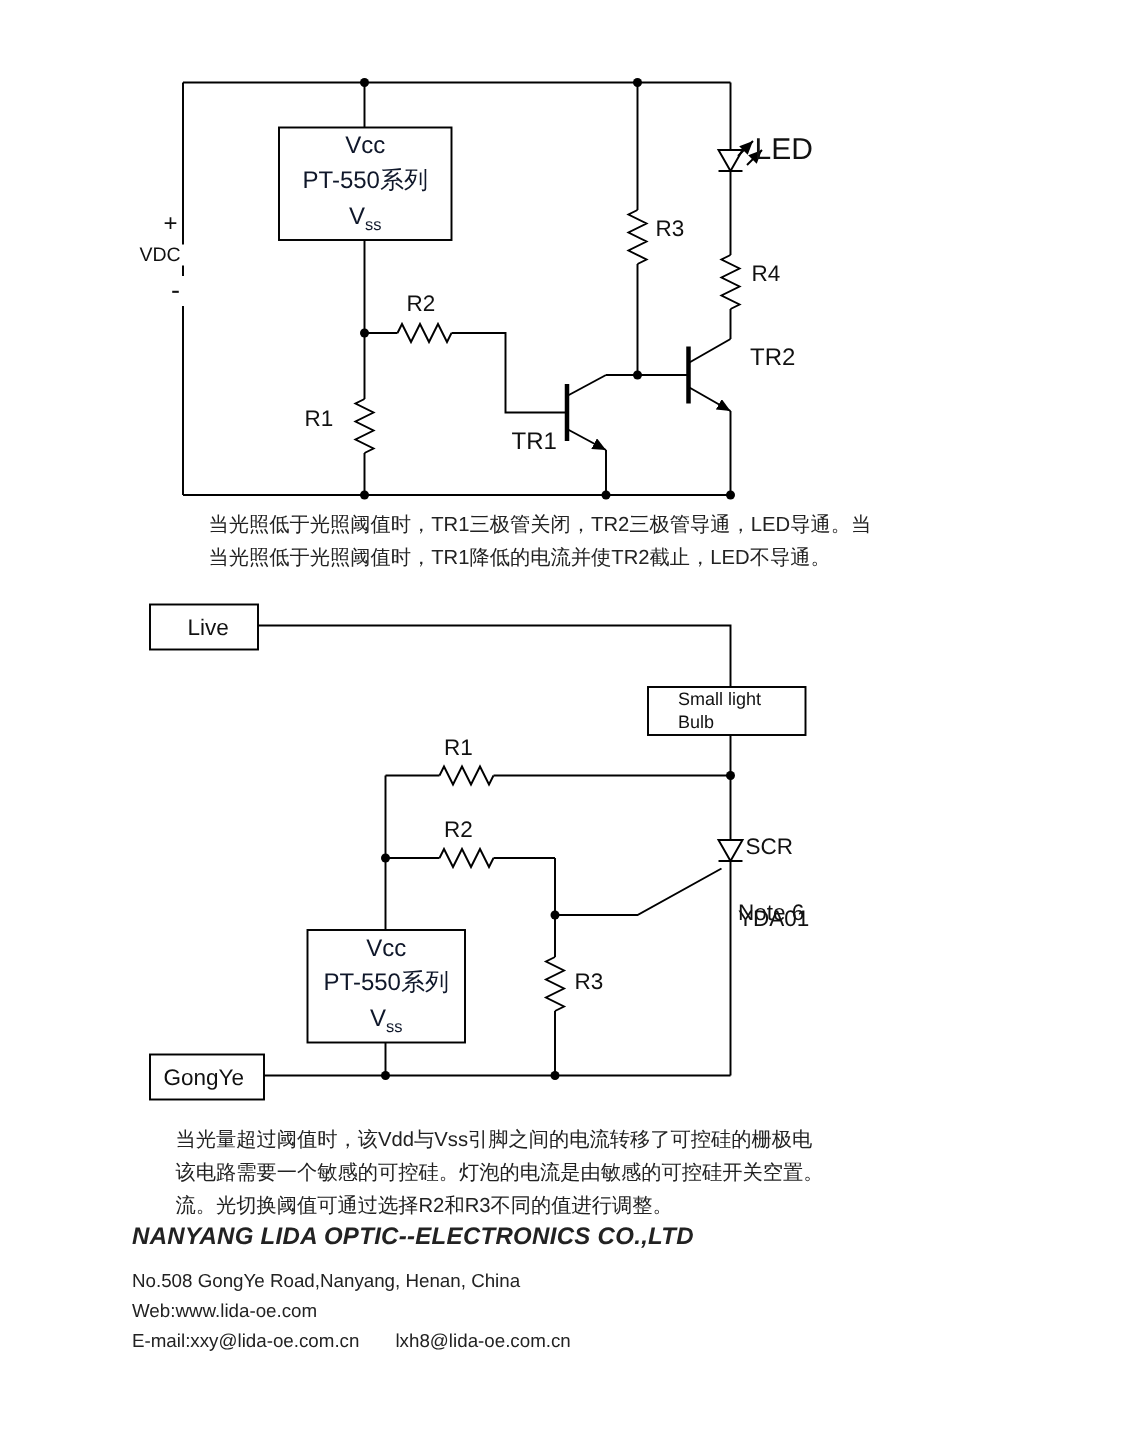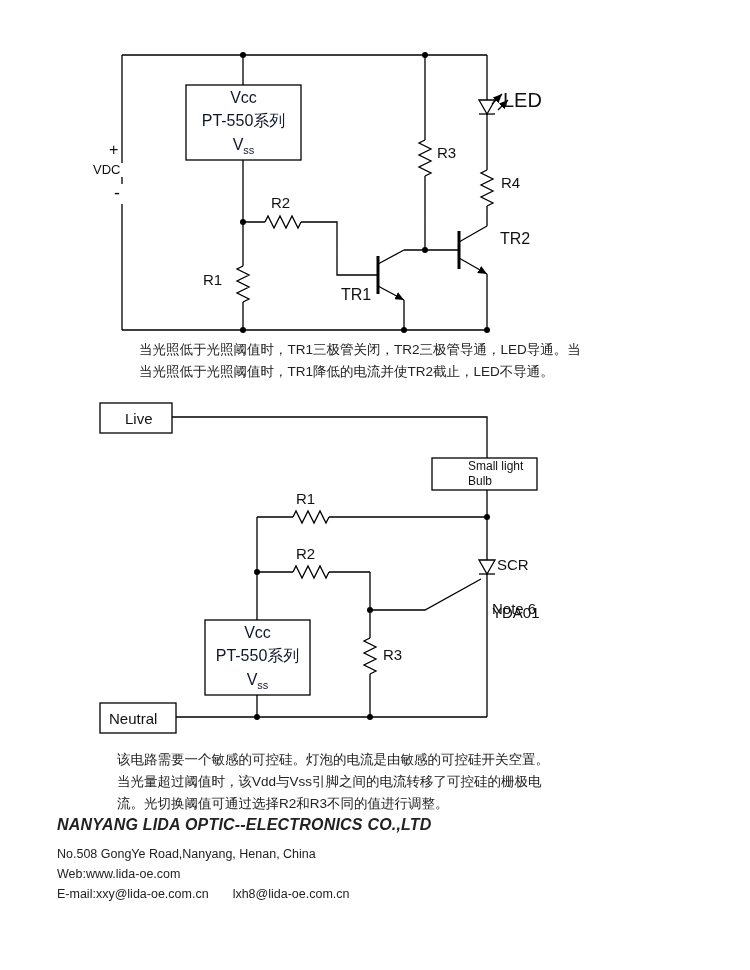--- a/index.html
+++ b/index.html
@@ -5,23 +5,23 @@
   html,body{margin:0;padding:0;}
   body{width:750px;height:970px;background:#ffffff;font-family:"Liberation Sans",sans-serif;}
   .page{position:relative;width:750px;height:970px;background:#fff;overflow:hidden;}
   svg{position:absolute;left:0;top:0;}
   .lbl{position:absolute;color:#111;white-space:nowrap;font-size:15px;line-height:1.1;}
   .white-bg{background:#fff;padding:0 3px;}
   .boxtxt{position:absolute;display:flex;flex-direction:column;align-items:center;justify-content:center;color:#0f172a;text-align:right;}
   .boxtxt .line{font-size:16px;line-height:1.45;}
   .sub{font-size:11px;vertical-align:sub;}
   .termbox{position:absolute;display:flex;align-items:center;color:#111;font-size:15px;padding-left:9px;}
-  .bulbtxt{position:absolute;display:flex;flex-direction:column;justify-content:center;color:#111;font-size:12px;line-height:1.25;padding-left:36px;}
+  .bulbtxt{position:absolute;display:flex;flex-direction:column;justify-content:center;color:#111;font-size:12px;line-height:1.25;padding-left:20px;}
   .caption{position:absolute;color:#222;font-size:13.5px;line-height:22px;}
-  .footer{position:absolute;left:57px;top:816px;color:#222;}
+  .footer{position:absolute;left:88px;top:816px;color:#222;}
   .footer .company{font-size:16px;font-weight:bold;font-style:italic;margin-bottom:10px;letter-spacing:.2px;}
   .footer .fline{font-size:12.5px;line-height:20px;}
   .emailrow{display:flex;gap:24px;}
 </style>
 </head>
 <body>
 
 <div class="page">
 
   <svg width="750" height="970" viewBox="0 0 750 970">
@@ -122,26 +122,26 @@
   <div class="lbl" style="left:492px;top:605px;">YDA01</div>
   <div class="lbl" style="left:492px;top:601px;">Note 6</div>
 
   <div class="boxtxt" style="left:205px;top:620px;width:105px;height:75px;">
     <div class="line">Vcc</div>
     <div class="line">PT-550系列</div>
     <div class="line"><span>V</span><span class="sub">ss</span></div>
   </div>
 
   <div class="termbox" style="left:100px;top:703px;width:76px;height:30px;">
-    <span>Neutral</span>
+    <span>GongYe</span>
   </div>
 
   <div class="caption" style="left:117px;top:749px;">
+    <div>当光量超过阈值时，该Vdd与Vss引脚之间的电流转移了可控硅的栅极电</div>
     <div>该电路需要一个敏感的可控硅。灯泡的电流是由敏感的可控硅开关空置。</div>
-    <div>当光量超过阈值时，该Vdd与Vss引脚之间的电流转移了可控硅的栅极电</div>
     <div>流。光切换阈值可通过选择R2和R3不同的值进行调整。</div>
   </div>
 
   <div class="footer">
     <div class="company">NANYANG LIDA OPTIC--ELECTRONICS CO.,LTD</div>
     <div class="fline">No.508 GongYe Road,Nanyang, Henan, China</div>
     <div class="fline">Web:www.lida-oe.com</div>
     <div class="fline emailrow">
       <span>E-mail:xxy@lida-oe.com.cn</span>
       <span>lxh8@lida-oe.com.cn</span>

